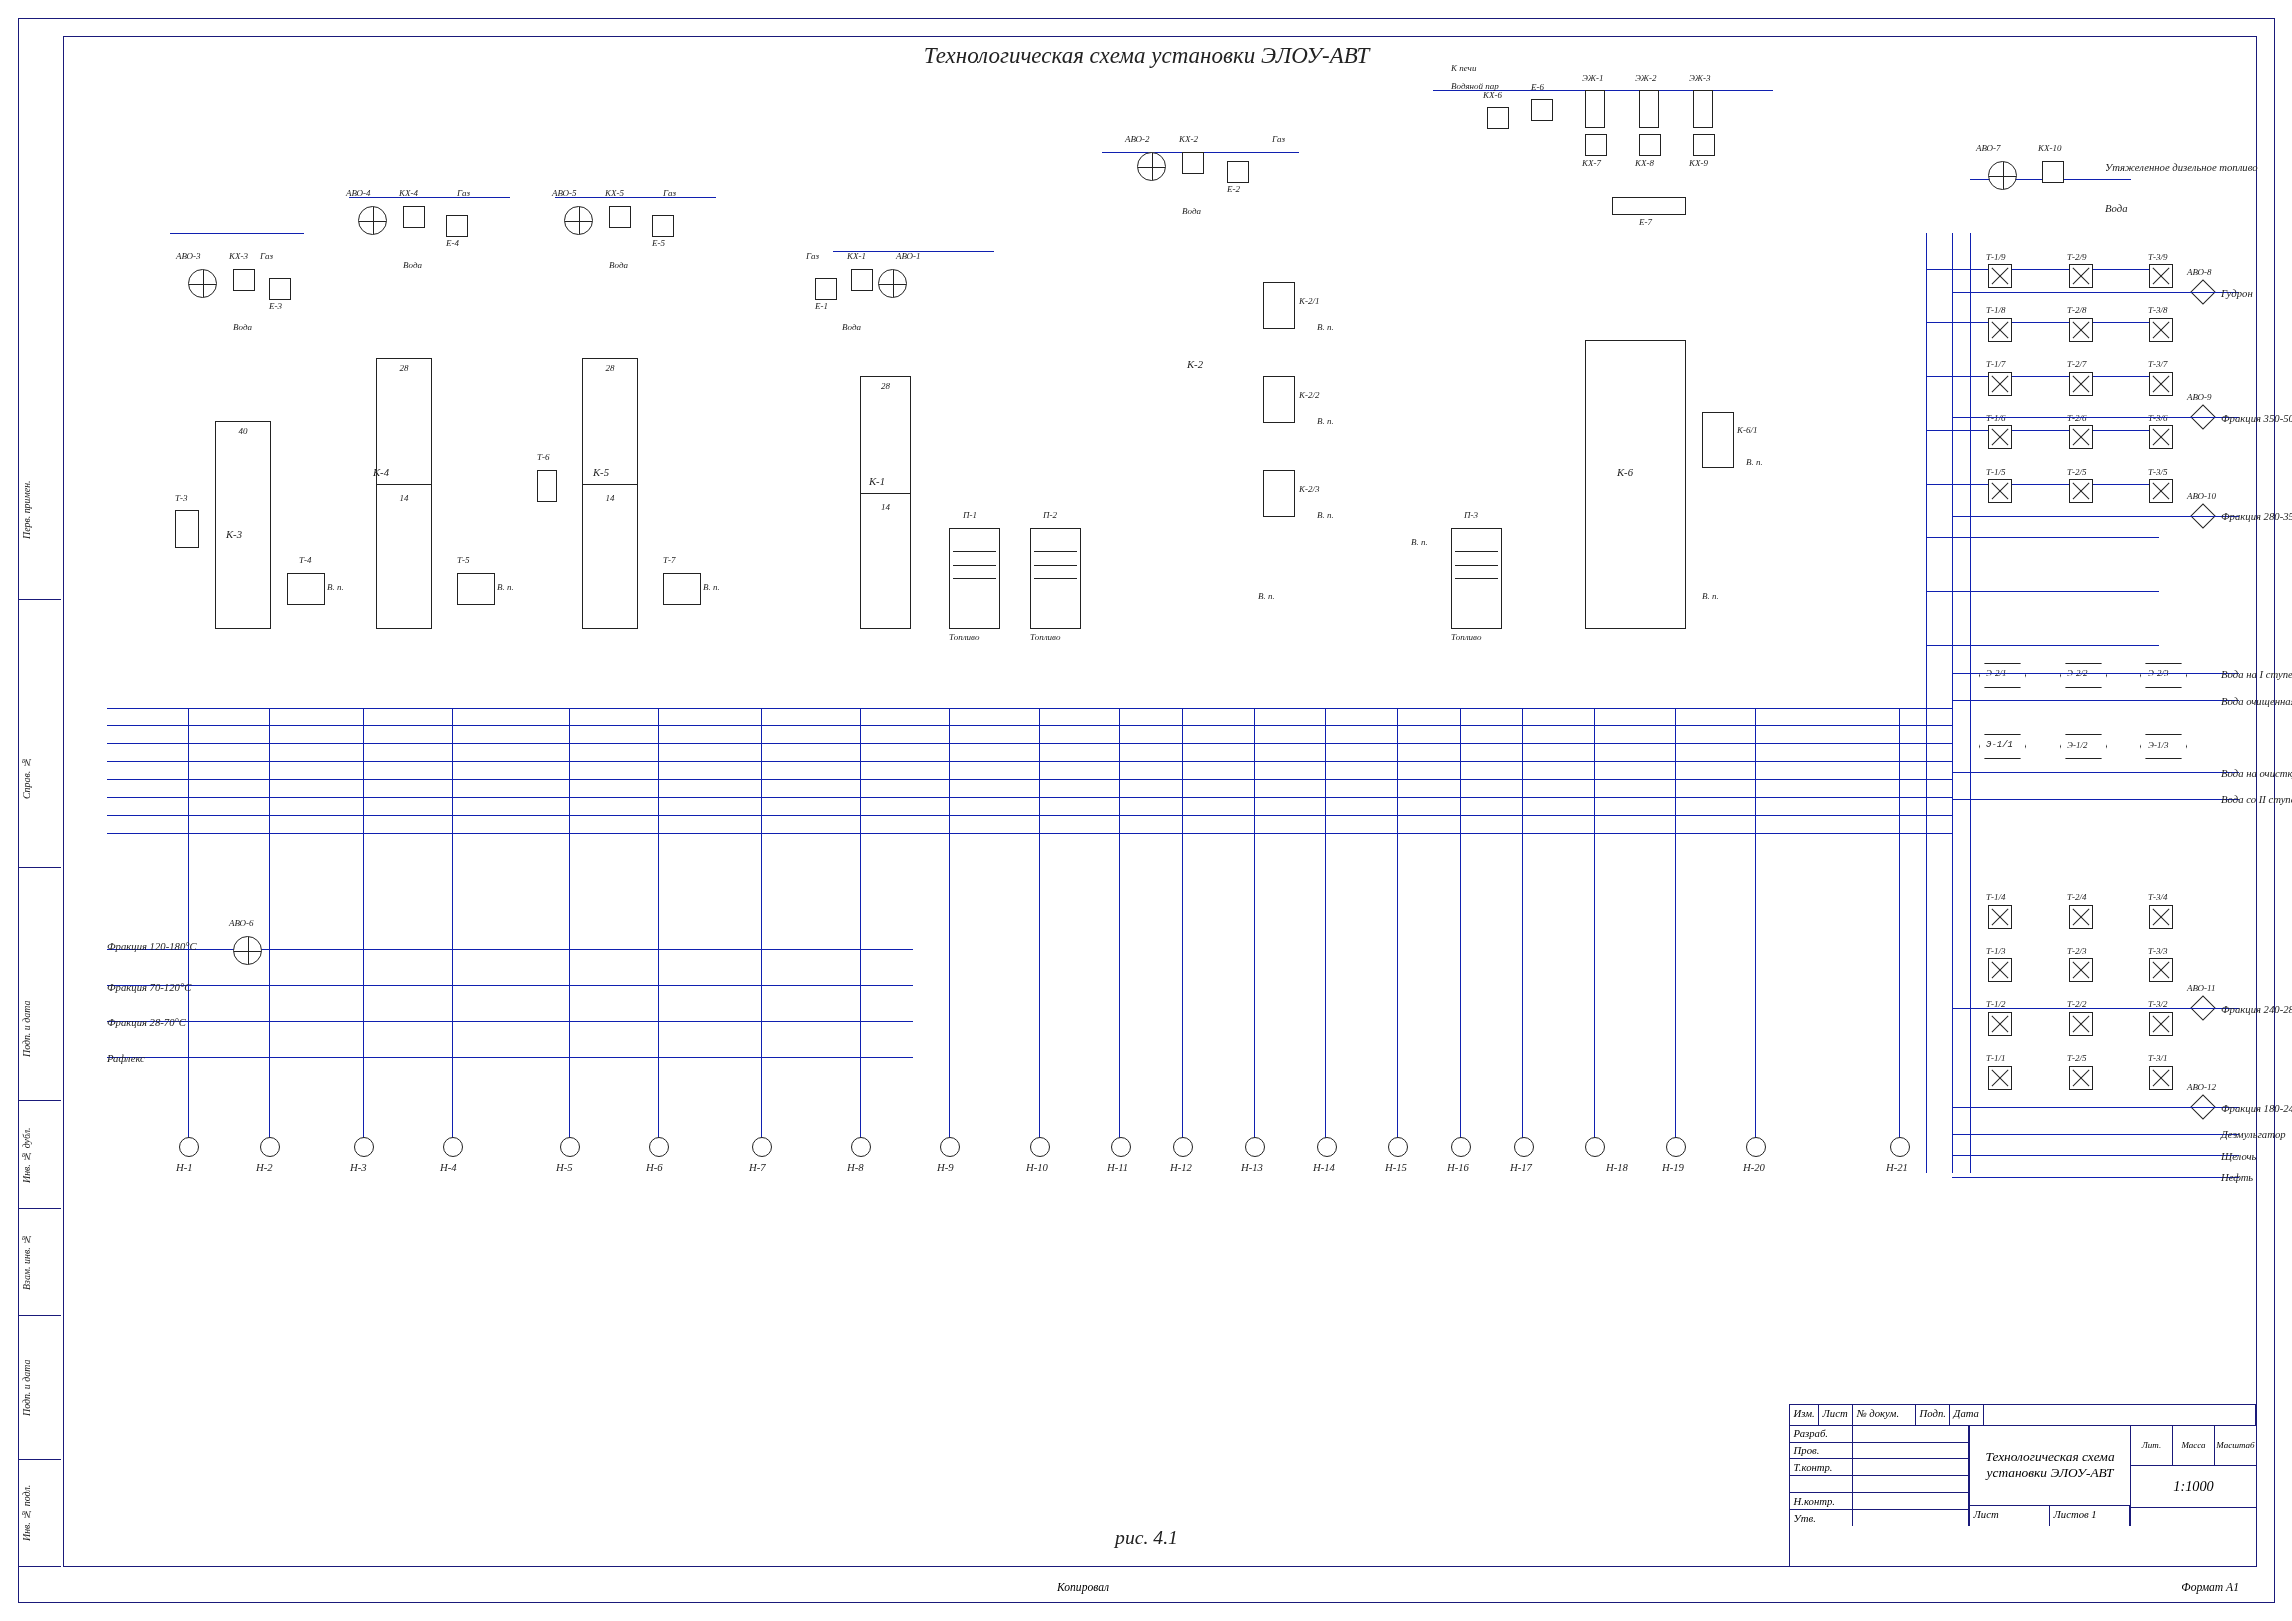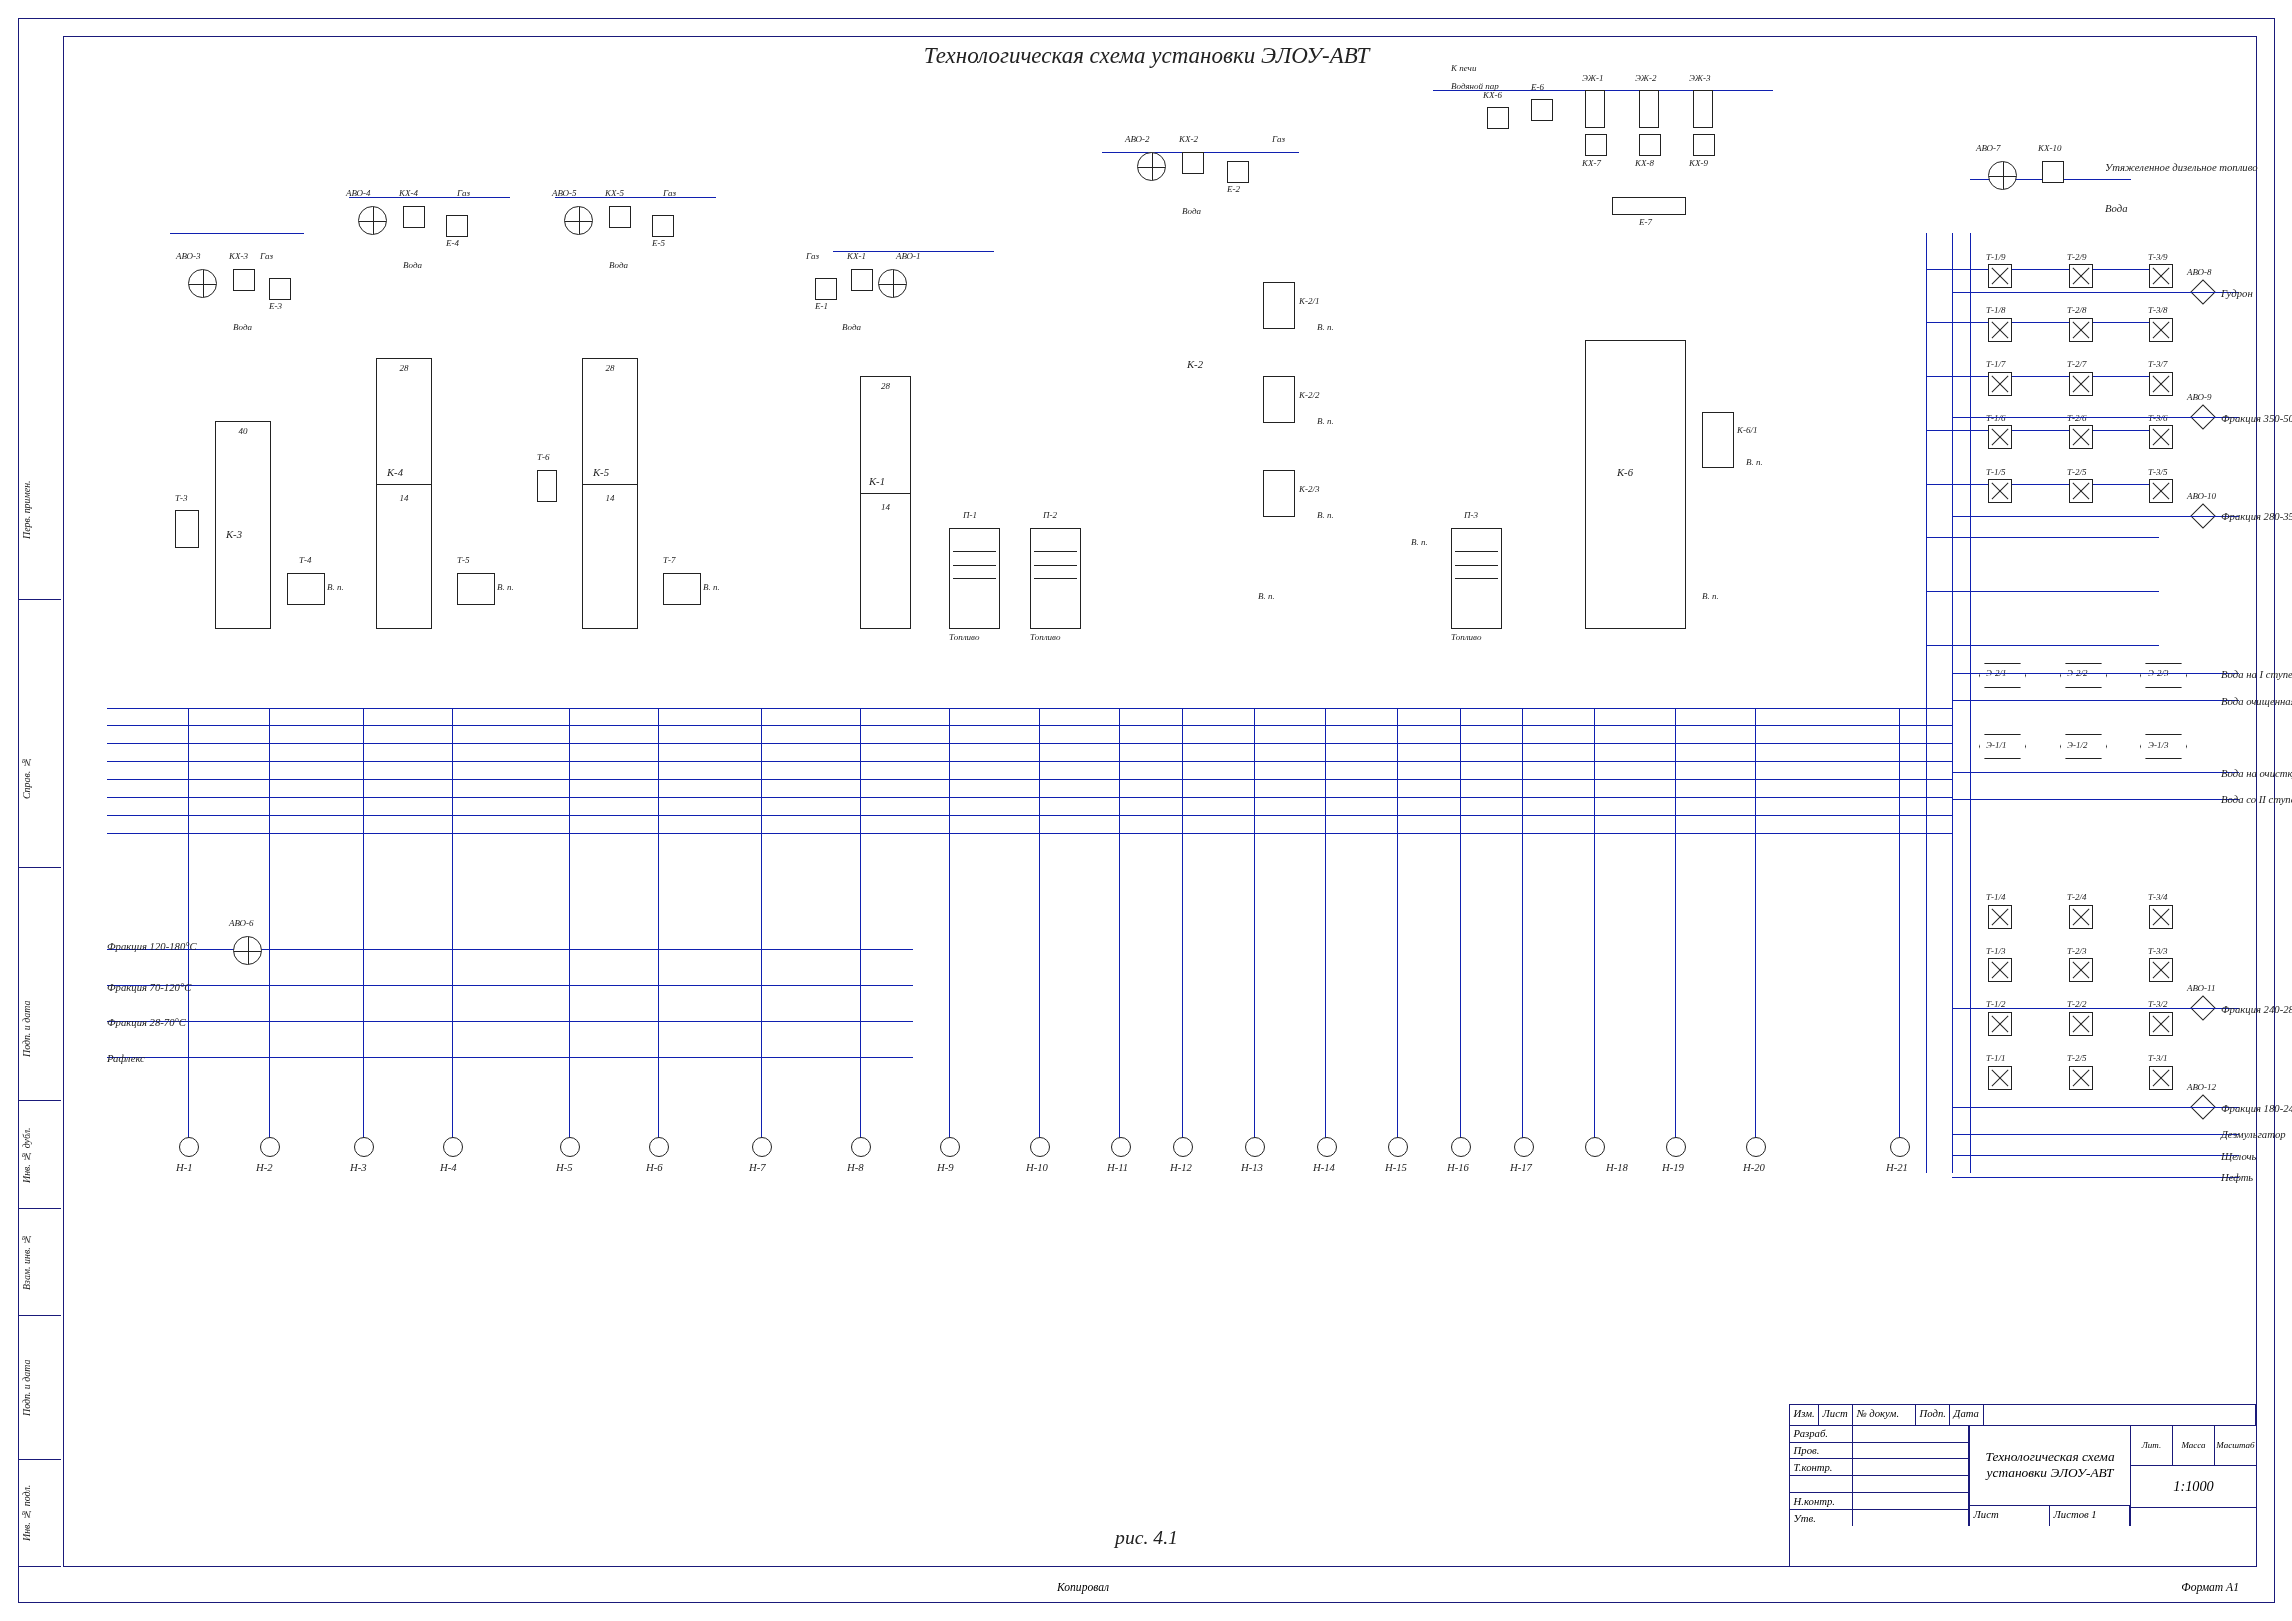--- a/index.html
+++ b/index.html
@@ -125,21 +125,21 @@
   <div class="node-sym column" style="left:215px;top:421px;width:54px;height:206px">
     <div class="node-label tiny" style="left:50%;top:3.6px;transform:translateX(-50%)">40</div>
   </div>
   <div class="node-label" style="left:226px;top:528px">К-3</div>
 
   <div class="node-sym column" style="left:376px;top:358px;width:54px;height:269px">
     <div class="node-label tiny" style="left:50%;top:3.6px;transform:translateX(-50%)">28</div>
     <div class="column-plate" style="margin-top:125px"></div>
     <div class="node-label tiny" style="left:50%;top:134px;transform:translateX(-50%)">14</div>
   </div>
-  <div class="node-label" style="left:387px;top:466px">К-4</div>
+  <div class="node-label" style="left:373px;top:466px">К-4</div>
 
   <div class="node-sym column" style="left:582px;top:358px;width:54px;height:269px">
     <div class="node-label tiny" style="left:50%;top:3.6px;transform:translateX(-50%)">28</div>
     <div class="column-plate" style="margin-top:125px"></div>
     <div class="node-label tiny" style="left:50%;top:134px;transform:translateX(-50%)">14</div>
   </div>
   <div class="node-label" style="left:593px;top:466px">К-5</div>
 
   <div class="node-sym column" style="left:860px;top:376px;width:49px;height:251px">
     <div class="node-label tiny" style="left:50%;top:3.6px;transform:translateX(-50%)">28</div>
@@ -395,21 +395,21 @@
     </div>
 
   <div id="desalters">
       <div class="ex-hex" style="left: 1979px; top: 663px;"></div>
       <div class="node-label tiny" style="left: 1986px; top: 668px;">Э-2/1</div>
       <div class="ex-hex" style="left: 2060px; top: 663px;"></div>
       <div class="node-label tiny" style="left: 2067px; top: 668px;">Э-2/2</div>
       <div class="ex-hex" style="left: 2140px; top: 663px;"></div>
       <div class="node-label tiny" style="left: 2148px; top: 668px;">Э-2/3</div>
       <div class="ex-hex" style="left: 1979px; top: 734px;"></div>
-      <div class="node-label tiny" style="left: 1986px; top: 740px;">Э-1/1</div>
+      <div class="node-label tiny" style="left: 1986px; top: 740px; font-family: Liberation Mono, monospace;">Э-1/1</div>
       <div class="ex-hex" style="left: 2060px; top: 734px;"></div>
       <div class="node-label tiny" style="left: 2067px; top: 740px;">Э-1/2</div>
       <div class="ex-hex" style="left: 2140px; top: 734px;"></div>
       <div class="node-label tiny" style="left: 2148px; top: 740px;">Э-1/3</div>
     </div>
 
   <div id="right-outputs">
       <div class="diamond" style="left: 2194px; top: 283px;"></div>
       <div class="node-label tiny" style="left: 2187px; top: 267px;">АВО-8</div>
       <div class="line hline" style="left: 1952px; top: 292px; width: 287px;"></div>

